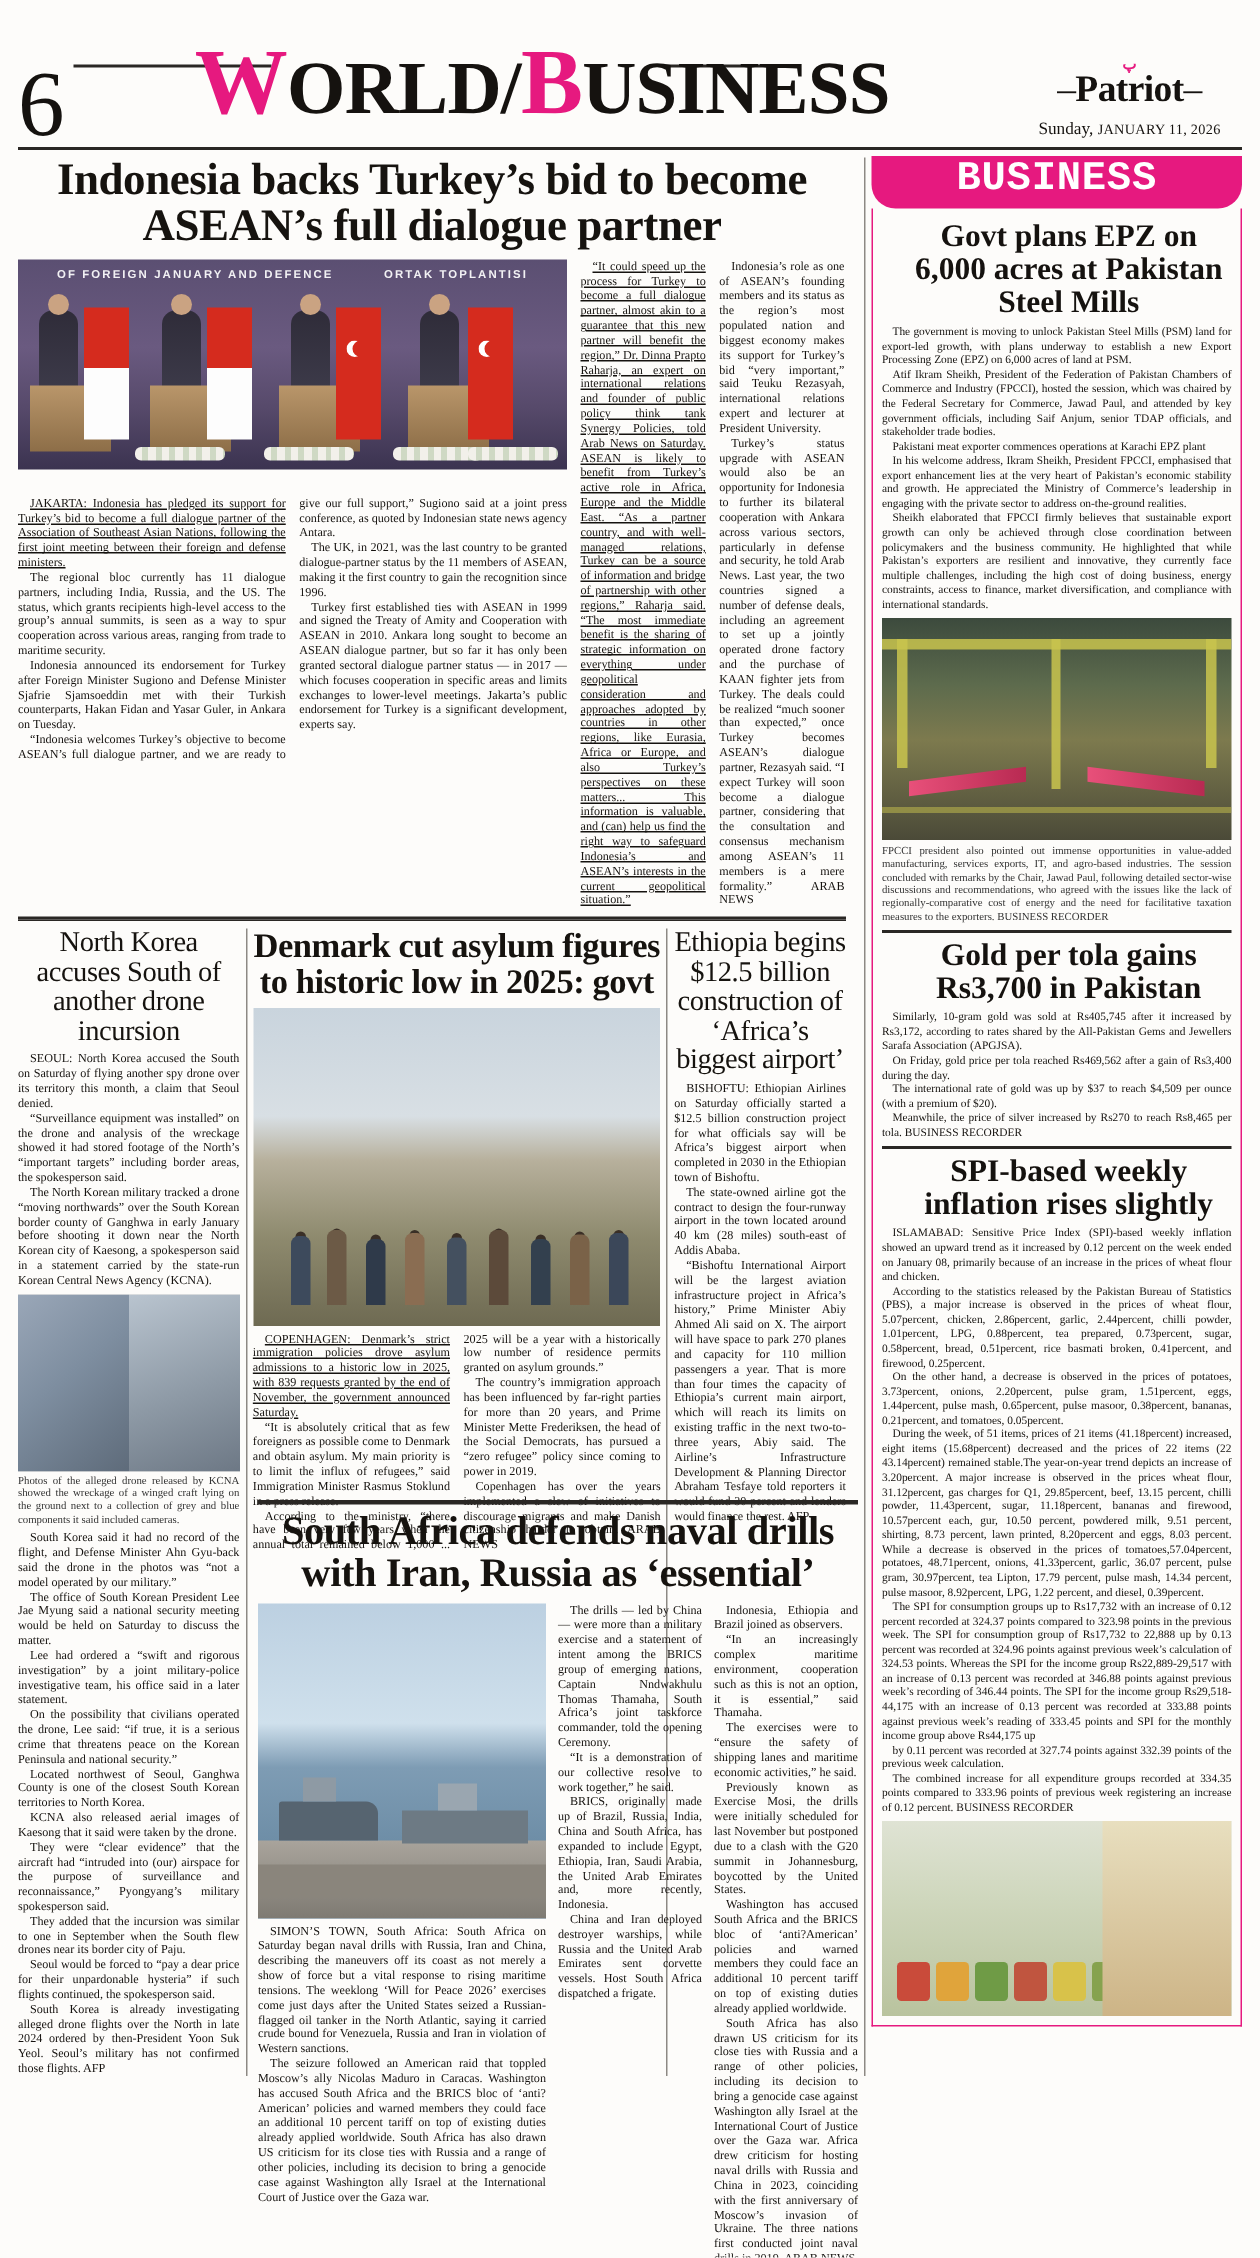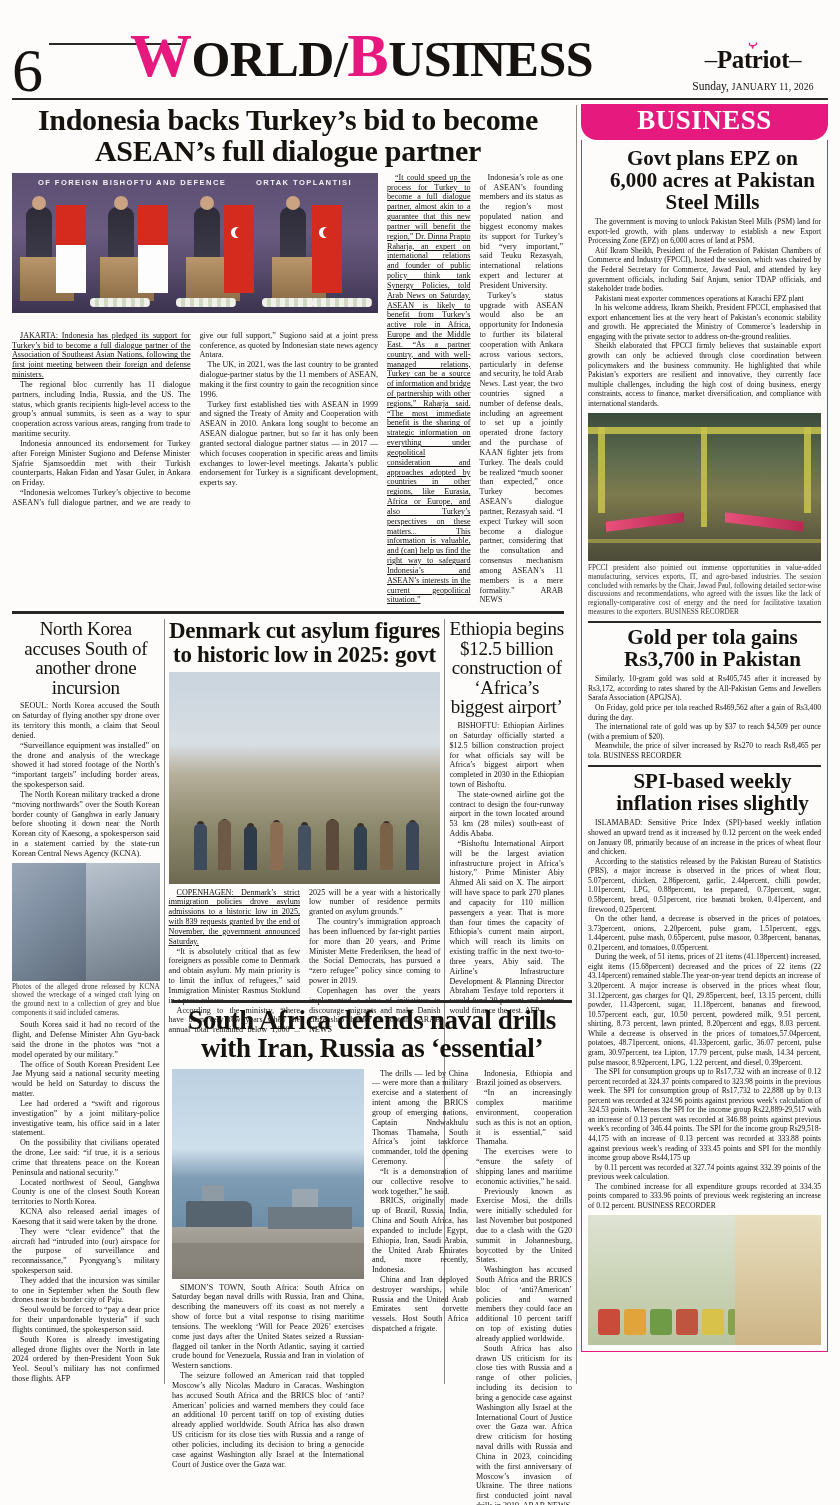--- a/index.html
+++ b/index.html
@@ -147,21 +147,21 @@
     background:linear-gradient(180deg,#dfe3d4 0%,#cfd7bd 40%,#b9c39e 100%);
     position:relative;
   }
   .ph-market .bin { position:absolute; bottom:10px; width:22px; height:26px; border-radius:3px; }
 
   .caption { font-size:7.2px; line-height:1.2; text-align:justify; margin:2px 0 0 0; color:#333; }
 
   
   .biz-tab {
     background:#e6197f; color:#fff; text-align:center;
-    font-family:Liberation Serif, serif; font-weight:700; font-size:27px;
+    font-family:Liberation Mono, monospace; font-weight:700; font-size:27px;
     letter-spacing:0.5px; border-radius:0 0 16px 16px; padding:1px 0 4px 0;
     margin-top:-1px;
   }
   .biz-frame { border-left:1.5px solid #e6197f; border-right:1.5px solid #e6197f;
     border-bottom:1.5px solid #e6197f; padding:4px 6px 6px 6px; }
   .biz-hl { font-family:"Liberation Serif",serif; font-weight:700; text-align:center;
     line-height:1.05; font-size:19px; margin:3px 0 4px 16px; }
   .biz-hl.big { font-size:21px; }
   p.bizbody { font-size:7.6px; line-height:1.26; text-align:justify; margin:0; text-indent:7px; }
 
@@ -201,21 +201,21 @@
 
     <div class="world">
 
       <div>
         <div class="hl hl-lead" style="margin:0 0 6px 0;">Indonesia backs Turkey’s bid to become ASEAN’s full dialogue partner</div>
 
         <div style="display:flex; gap:9px;">
           <div style="width:366px;">
             <div class="photo ph-presser">
               <div class="bannertxt">
-                <span>OF FOREIGN BISHOFTU AND DEFENCE</span>
+                <span>OF FOREIGN JANUARY AND DEFENCE</span>
                 <span>ORTAK TOPLANTISI</span>
               </div>
               <div class="person" style="left:14px;"></div>
                 <div class="podium" style="left:8px;"></div>
               <div class="flag f-id" style="left:44px;"></div>
               <div class="person" style="left:96px;"></div>
                 <div class="podium" style="left:88px;"></div>
               <div class="flag f-id" style="left:126px;"></div>
               <div class="person" style="left:182px;"></div>
                 <div class="podium" style="left:174px;"></div>
@@ -224,21 +224,21 @@
                 <div class="podium" style="left:260px;"></div>
               <div class="flag f-tr" style="left:300px;"></div>
               <div class="flowers" style="left:78px;"></div>
               <div class="flowers" style="left:164px;"></div>
               <div class="flowers" style="left:250px;"></div>
               <div class="flowers" style="left:300px;"></div>
             </div>
             <div class="cols2" style="margin-top:18px; height:252px; overflow:hidden;">
               <p class="body first">JAKARTA: Indonesia has pledged its support for Turkey’s bid to become a full dialogue partner of the Association of Southeast Asian Nations, following the first joint meeting between their foreign and defense ministers.</p>
               <p class="body">The regional bloc currently has 11 dialogue partners, including India, Russia, and the US. The status, which grants recipients high-level access to the group’s annual summits, is seen as a way to spur cooperation across various areas, ranging from trade to maritime security.</p>
-              <p class="body">Indonesia announced its endorsement for Turkey after Foreign Minister Sugiono and Defense Minister Sjafrie Sjamsoeddin met with their Turkish counterparts, Hakan Fidan and Yasar Guler, in Ankara on Friday.</p>
+              <p class="body">Indonesia announced its endorsement for Turkey after Foreign Minister Sugiono and Defense Minister Sjafrie Sjamsoeddin met with their Turkish counterparts, Hakan Fidan and Yasar Guler, in Ankara on Tuesday.</p>
               <p class="body">“Indonesia welcomes Turkey’s objective to become ASEAN’s full dialogue partner, and we are ready to give our full support,” Sugiono said at a joint press conference, as quoted by Indonesian state news agency Antara.</p>
               <p class="body">The UK, in 2021, was the last country to be granted dialogue-partner status by the 11 members of ASEAN, making it the first country to gain the recognition since 1996.</p>
               <p class="body">Turkey first established ties with ASEAN in 1999 and signed the Treaty of Amity and Cooperation with ASEAN in 2010. Ankara long sought to become an ASEAN dialogue partner, but so far it has only been granted sectoral dialogue partner status — in 2017 — which focuses cooperation in specific areas and limits exchanges to lower-level meetings. Jakarta’s public endorsement for Turkey is a significant development, experts say.</p>
             </div>
           </div>
           <div style="width:176px;" class="cols2">
             <p class="body first">“It could speed up the process for Turkey to become a full dialogue partner, almost akin to a guarantee that this new partner will benefit the region,” Dr. Dinna Prapto Raharja, an expert on international relations and founder of public policy think tank Synergy Policies, told Arab News on Saturday. ASEAN is likely to benefit from Turkey’s active role in Africa, Europe and the Middle East. “As a partner country, and with well-managed relations, Turkey can be a source of information and bridge of partnership with other regions,” Raharja said. “The most immediate benefit is the sharing of strategic information on everything under geopolitical consideration and approaches adopted by countries in other regions, like Eurasia, Africa or Europe, and also Turkey’s perspectives on these matters... This information is valuable, and (can) help us find the right way to safeguard Indonesia’s and ASEAN’s interests in the current geopolitical situation.”</p>
             <p class="body">Indonesia’s role as one of ASEAN’s founding members and its status as the region’s most populated nation and biggest economy makes its support for Turkey’s bid “very important,” said Teuku Rezasyah, international relations expert and lecturer at President University.</p>
             <p class="body">Turkey’s status upgrade with ASEAN would also be an opportunity for Indonesia to further its bilateral cooperation with Ankara across various sectors, particularly in defense and security, he told Arab News. Last year, the two countries signed a number of defense deals, including an agreement to set up a jointly operated drone factory and the purchase of KAAN fighter jets from Turkey. The deals could be realized “much sooner than expected,” once Turkey becomes ASEAN’s dialogue partner, Rezasyah said. “I expect Turkey will soon become a dialogue partner, considering that the consultation and consensus mechanism among ASEAN’s 11 members is a mere formality.” ARAB NEWS</p>
           </div>
@@ -306,21 +306,21 @@
               <p class="body">Copenhagen has over the years implemented a slew of initiatives to discourage migrants and make Danish citizenship harder to obtain. ARAB NEWS</p>
             </div>
           </div>
         </div>
 
         <div class="vsep"></div>
 
         <div style="width:118px;">
           <div class="hl hl-serif-light hl-sm" style="font-weight:400; margin-bottom:4px;">Ethiopia begins $12.5 billion construction of ‘Africa’s biggest airport’</div>
           <p class="body">BISHOFTU: Ethiopian Airlines on Saturday officially started a $12.5 billion construction project for what officials say will be Africa’s biggest airport when completed in 2030 in the Ethiopian town of Bishoftu.</p>
-          <p class="body">The state-owned airline got the contract to design the four-runway airport in the town located around 53 km (28 miles) south-east of Addis Ababa.</p>
+          <p class="body">The state-owned airline got the contract to design the four-runway airport in the town located around 40 km (28 miles) south-east of Addis Ababa.</p>
           <p class="body">“Bishoftu International Airport will be the largest aviation infrastructure project in Africa’s history,” Prime Minister Abiy Ahmed Ali said on X. The airport will have space to park 270 planes and capacity for 110 million passengers a year. That is more than four times the capacity of Ethiopia’s current main airport, which will reach its limits on existing traffic in the next two-to-three years, Abiy said. The Airline’s Infrastructure Development &amp; Planning Director Abraham Tesfaye told reporters it would fund 30 percent and lenders would finance the rest. AFP</p>
         </div>
       </div>
 
       <div style="position:absolute; left:172px; top:1000px; width:400px;">
         <div class="rule-dbl" style="margin-bottom:4px;"></div>
         <div class="hl hl-xl" style="margin:2px 0 6px 0;">South Africa defends naval drills with Iran, Russia as ‘essential’</div>
         <div style="display:flex; gap:8px;">
           <div style="width:192px;">
             <div class="photo ph-navy">

